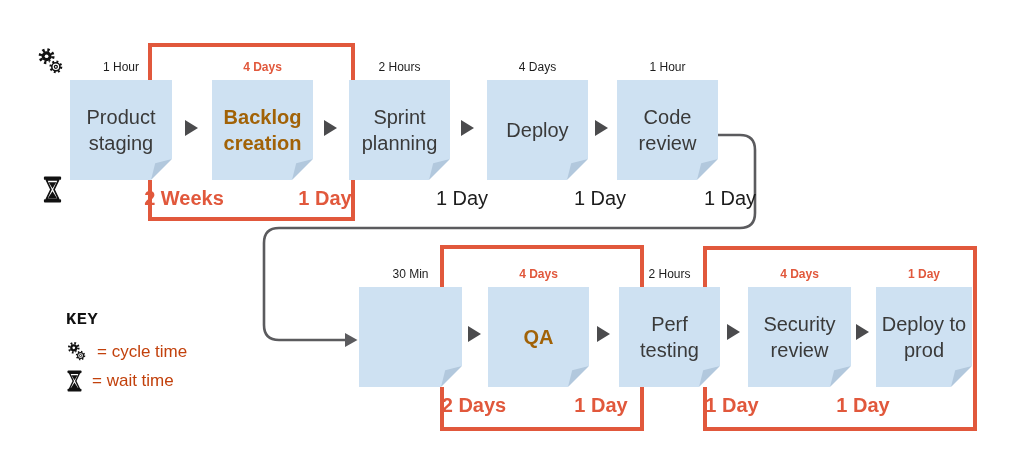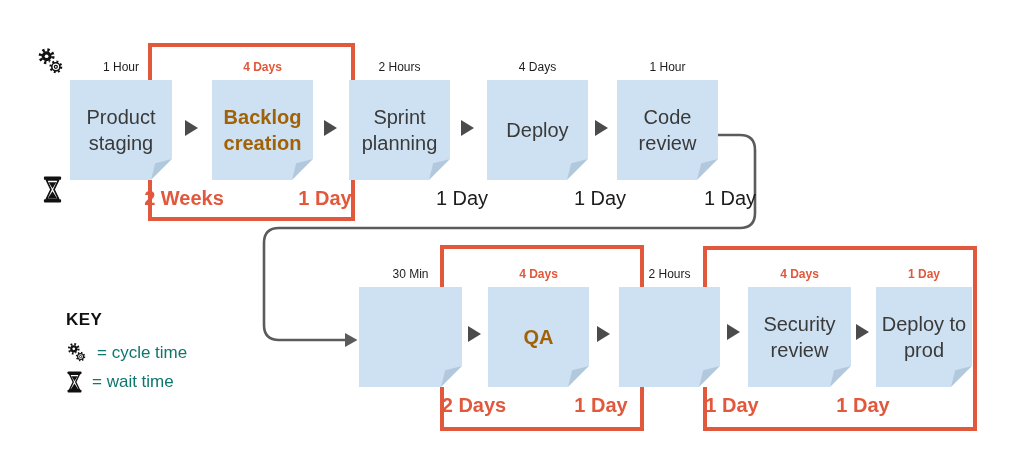--- a/index.html
+++ b/index.html
@@ -17,22 +17,22 @@
   .cycle-label{position:absolute;bottom:calc(100% + 6px);left:50%;transform:translateX(-50%);
         white-space:nowrap;font-size:12px;color:#1d1d1d;z-index:5;}
   .wait-label{position:absolute;top:calc(100% + 7px);left:calc(100% + 12px);transform:translateX(-50%);
         white-space:nowrap;font-size:20px;color:#1d1d1d;z-index:5;}
   .red{color:#E1583C;font-weight:bold;}
   .arrow{position:absolute;width:0;height:0;border-top:8px solid transparent;
         border-bottom:8px solid transparent;border-left:13px solid #4B4B4D;z-index:2;}
   #connector-svg{position:absolute;left:0;top:0;z-index:2;pointer-events:none;}
   .icon-abs{position:absolute;z-index:4;}
   .key{position:absolute;left:66px;top:310px;z-index:4;}
-  .key-title{font-weight:bold;font-size:17px;color:#111;letter-spacing:.5px;margin:0 0 12px 0;}
-  .key-row{display:flex;align-items:center;gap:9px;margin-bottom:7px;font-size:17px;color:#0f766e;}
+  .key-title{font-weight:bold;font-size:17px;color:#111;letter-spacing:.5px;margin:0 0 12px 0;font-family:Liberation Mono, monospace;}
+  .key-row{display:flex;align-items:center;gap:9px;margin-bottom:7px;font-size:17px;color:#c2410c;}
 </style>
 </head>
 <body>
 
 <div id="canvas">
 
   <div class="hl-box" style="left:148px;top:43px;width:199px;height:170px;"></div>
   <div class="hl-box" style="left:440px;top:245px;width:196px;height:178px;"></div>
   <div class="hl-box" style="left:703px;top:246px;width:266px;height:177px;"></div>
 
@@ -106,20 +106,21 @@
   </div>
 
   <div class="note bold" style="left:488px;top:287px;width:101px;height:100px;">
     <div class="note-title">QA</div>
     <div class="fold"></div>
     <div class="cycle-label red">4 Days</div>
     <div class="wait-label red">1 Day</div>
   </div>
 
   <div class="note" style="left:619px;top:287px;width:101px;height:100px;">
+    <div class="note-title">Perf testing</div>
     <div class="fold"></div>
     <div class="cycle-label">2 Hours</div>
     <div class="wait-label red">1 Day</div>
   </div>
 
   <div class="note" style="left:748px;top:287px;width:103px;height:100px;">
     <div class="note-title">Security review</div>
     <div class="fold"></div>
     <div class="cycle-label red">4 Days</div>
     <div class="wait-label red">1 Day</div>

